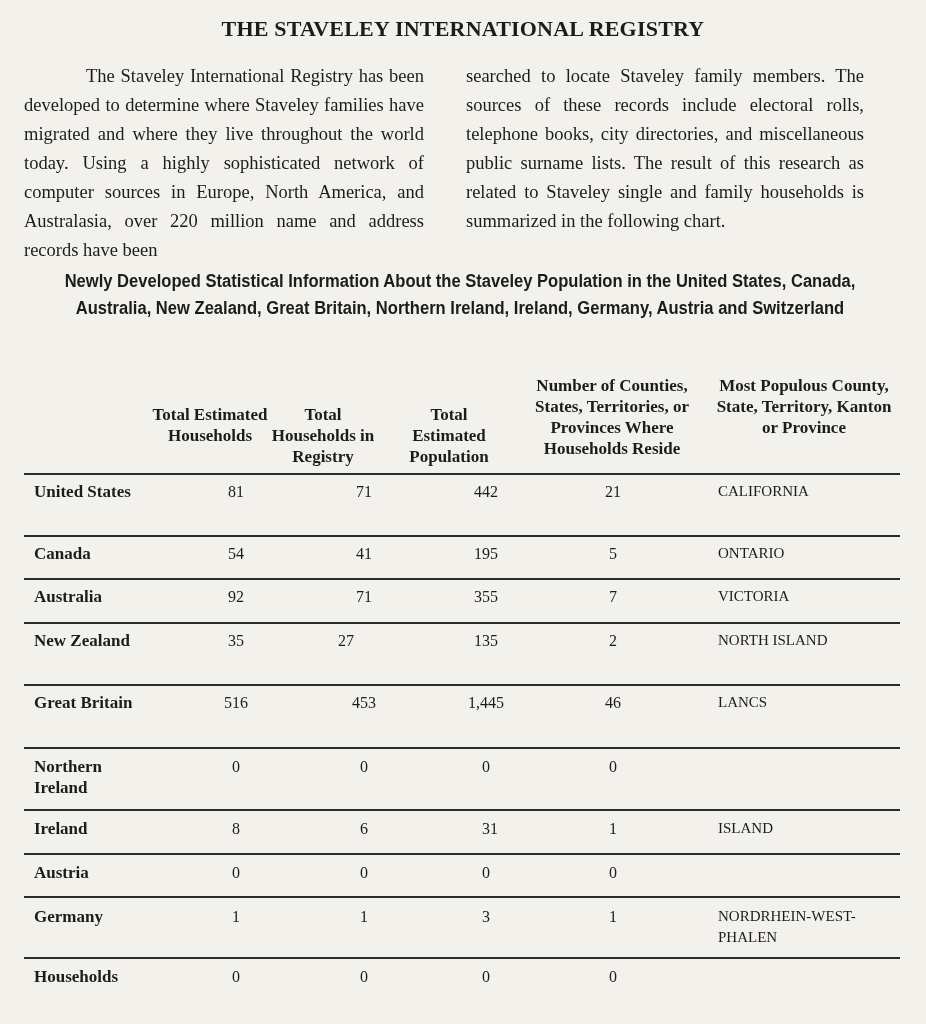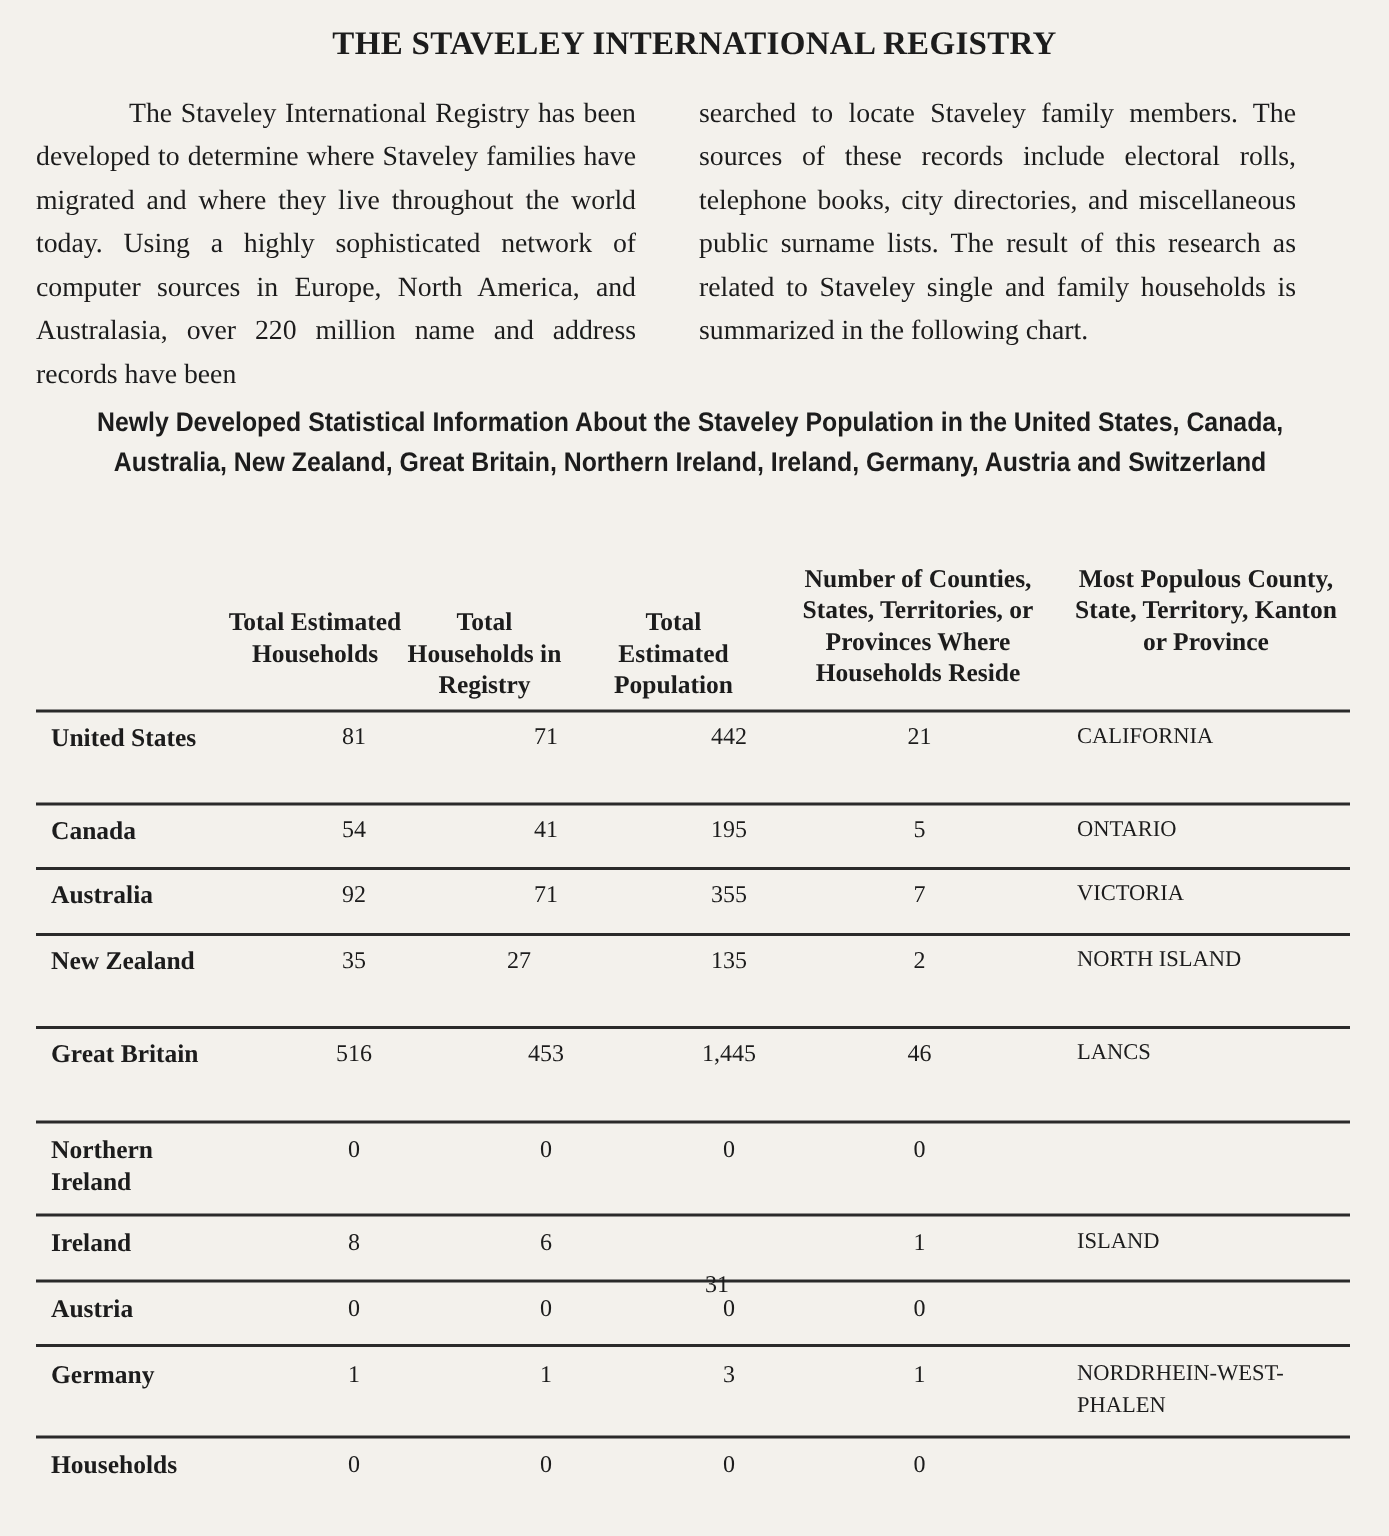--- a/index.html
+++ b/index.html
@@ -102,21 +102,21 @@
     <div class="cell num" style="top: 692px; left: 583px;">46</div>
     <div class="cell place" style="top: 692px;">LANCS</div>
     <div class="cell country" style="top: 756px; width: 110px;">Northern Ireland</div>
     <div class="cell num" style="top: 756px; left: 206px;">0</div>
     <div class="cell num" style="top: 756px; left: 334px;">0</div>
     <div class="cell num" style="top: 756px; left: 456px;">0</div>
     <div class="cell num" style="top: 756px; left: 583px;">0</div>
     <div class="cell country" style="top: 818px; width: 110px;">Ireland</div>
     <div class="cell num" style="top: 818px; left: 206px;">8</div>
     <div class="cell num" style="top: 818px; left: 334px;">6</div>
-    <div class="cell num" style="top: 818px; left: 448px; margin-top: 28px;">31</div>
+    <div class="cell num" style="top: 818px; left: 460px;">31</div>
     <div class="cell num" style="top: 818px; left: 583px;">1</div>
     <div class="cell place" style="top: 818px;">ISLAND</div>
     <div class="cell country" style="top: 862px; width: 110px;">Austria</div>
     <div class="cell num" style="top: 862px; left: 206px;">0</div>
     <div class="cell num" style="top: 862px; left: 334px;">0</div>
     <div class="cell num" style="top: 862px; left: 456px;">0</div>
     <div class="cell num" style="top: 862px; left: 583px;">0</div>
     <div class="cell country" style="top: 906px; width: 110px;">Germany</div>
     <div class="cell num" style="top: 906px; left: 206px;">1</div>
     <div class="cell num" style="top: 906px; left: 334px;">1</div>

